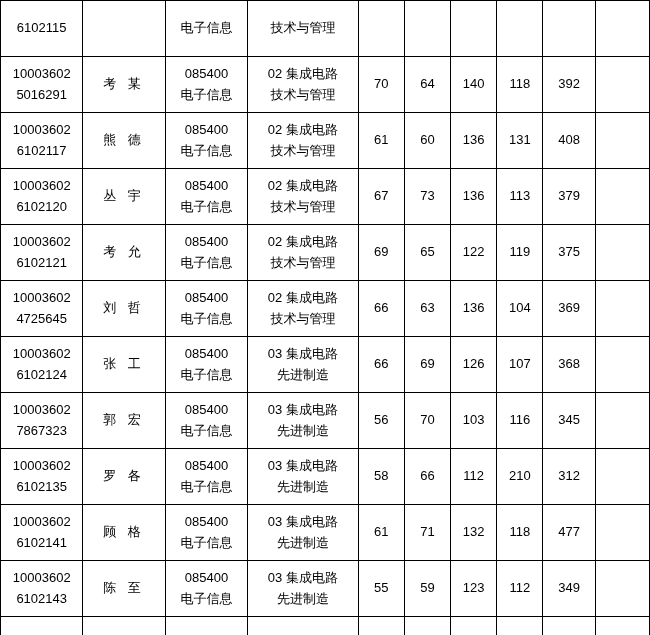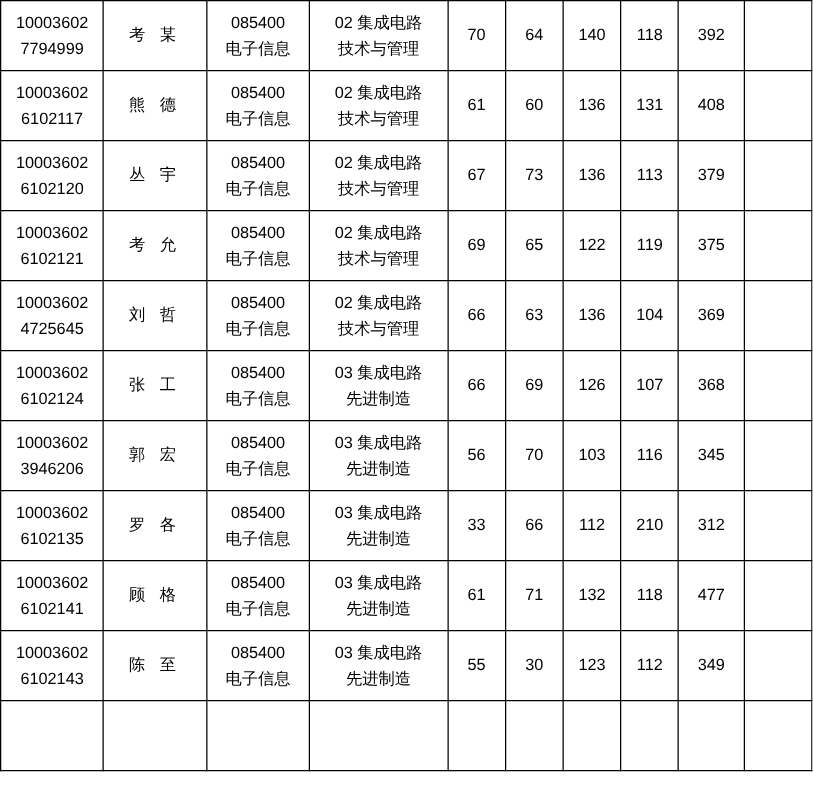--- a/index.html
+++ b/index.html
@@ -81,25 +81,46 @@
     <col class="c-dir">
     <col class="c-s1">
     <col class="c-s2">
     <col class="c-s3">
     <col class="c-s4">
     <col class="c-total">
     <col class="c-note">
   </colgroup>
   <tbody>
 
-
-    <tr>
-      <td class="id-cell two-line">
-        <span>10003602</span>
-        <span>7794999</span>
+    <tr class="first-row">
+      <td class="id-cell two-line">
+        <span></span>
+        <span>6102115</span>
+      </td>
+      <td class="name-cell"></td>
+      <td class="major-cell two-line">
+        <span></span>
+        <span>电子信息</span>
+      </td>
+      <td class="dir-cell two-line">
+        <span class="dir-line1"></span>
+        <span class="dir-line2">技术与管理</span>
+      </td>
+      <td class="num-cell"></td>
+      <td class="num-cell"></td>
+      <td class="num-cell"></td>
+      <td class="num-cell"></td>
+      <td class="num-cell"></td>
+      <td class="num-cell"></td>
+    </tr>
+
+    <tr>
+      <td class="id-cell two-line">
+        <span>10003602</span>
+        <span>5016291</span>
       </td>
       <td class="name-cell">考  某</td>
       <td class="major-cell two-line">
         <span>085400</span>
         <span>电子信息</span>
       </td>
       <td class="dir-cell two-line">
         <span class="dir-line1">02 集成电路</span>
         <span class="dir-line2">技术与管理</span>
       </td>
@@ -217,21 +238,21 @@
       <td class="num-cell">69</td>
       <td class="num-cell">126</td>
       <td class="num-cell">107</td>
       <td class="num-cell">368</td>
       <td class="num-cell"></td>
     </tr>
 
     <tr>
       <td class="id-cell two-line">
         <span>10003602</span>
-        <span>3946206</span>
+        <span>7867323</span>
       </td>
       <td class="name-cell">郭  宏</td>
       <td class="major-cell two-line">
         <span>085400</span>
         <span>电子信息</span>
       </td>
       <td class="dir-cell two-line">
         <span class="dir-line1">03 集成电路</span>
         <span class="dir-line2">先进制造</span>
       </td>
@@ -250,21 +271,21 @@
       </td>
       <td class="name-cell">罗  各</td>
       <td class="major-cell two-line">
         <span>085400</span>
         <span>电子信息</span>
       </td>
       <td class="dir-cell two-line">
         <span class="dir-line1">03 集成电路</span>
         <span class="dir-line2">先进制造</span>
       </td>
-      <td class="num-cell">33</td>
+      <td class="num-cell">58</td>
       <td class="num-cell">66</td>
       <td class="num-cell">112</td>
       <td class="num-cell">210</td>
       <td class="num-cell">312</td>
       <td class="num-cell"></td>
     </tr>
 
     <tr>
       <td class="id-cell two-line">
         <span>10003602</span>
@@ -295,21 +316,21 @@
       <td class="name-cell">陈 至</td>
       <td class="major-cell two-line">
         <span>085400</span>
         <span>电子信息</span>
       </td>
       <td class="dir-cell two-line">
         <span class="dir-line1">03 集成电路</span>
         <span class="dir-line2">先进制造</span>
       </td>
       <td class="num-cell">55</td>
-      <td class="num-cell">30</td>
+      <td class="num-cell">59</td>
       <td class="num-cell">123</td>
       <td class="num-cell">112</td>
       <td class="num-cell">349</td>
       <td class="num-cell"></td>
     </tr>
 
     <tr class="last-row">
       <td class="id-cell"></td>
       <td class="name-cell"></td>
       <td class="major-cell"></td>

